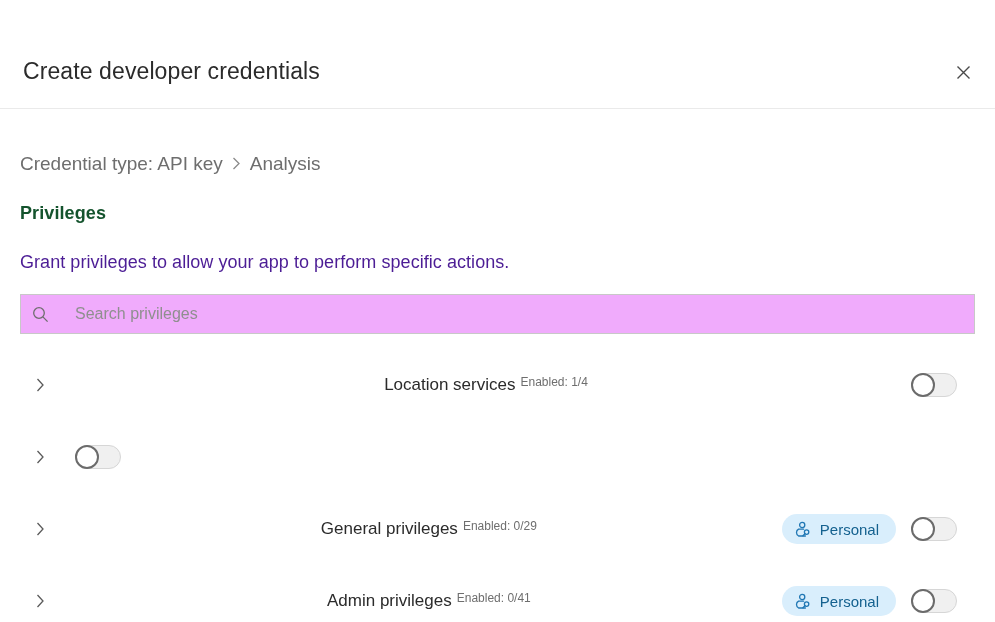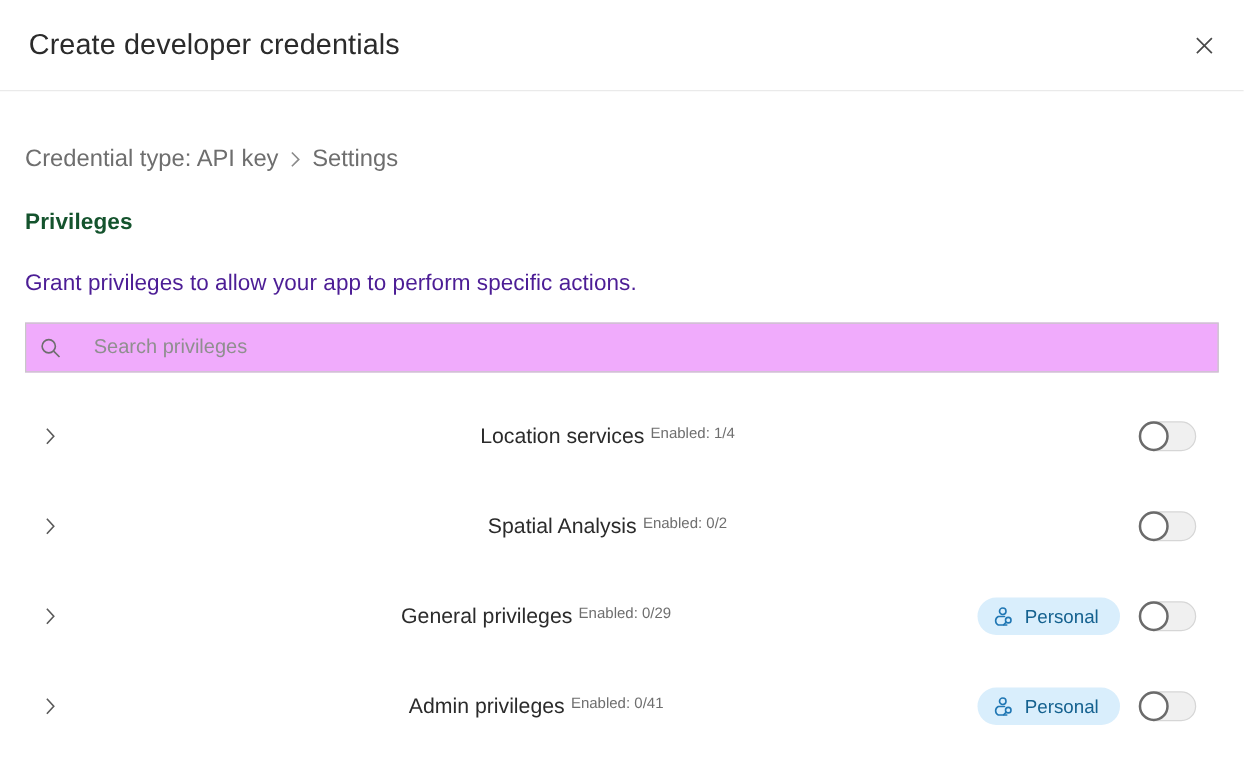--- a/index.html
+++ b/index.html
@@ -13,20 +13,21 @@
     overflow: hidden;
   }
 
   
   .modal-header {
     position: relative;
     height: 73px;
     border-bottom: 1px solid #eaeaea;
     display: flex;
     align-items: center;
+    margin-top: 36px;
   }
   .modal-title {
     position: absolute;
     left: 23px;
     top: 22px;
     font-size: 23px;
     font-weight: 400;
     color: #2b2b2b;
     letter-spacing: 0.1px;
     white-space: nowrap;
@@ -213,21 +214,21 @@
 
 <div class="modal-body">
 
   <div class="breadcrumb">
     <span class="breadcrumb-crumb">Credential type: API key</span>
     <span class="breadcrumb-sep">
       <svg width="9" height="13" viewBox="0 0 9 13">
         <path d="M1.5 1 L7 6.5 L1.5 12" stroke="#8a8a8a" stroke-width="1.3" fill="none"></path>
       </svg>
     </span>
-    <span class="breadcrumb-crumb">Settings</span>
+    <span class="breadcrumb-crumb">Analysis</span>
   </div>
 
   <div class="section-title">Privileges</div>
   <div class="section-desc">Grant privileges to allow your app to perform specific actions.</div>
 
   <div class="search-wrap">
     <span class="search-icon">
       <svg width="17" height="17" viewBox="0 0 17 17">
         <circle cx="7" cy="7" r="5.3" stroke="#6e6e6e" stroke-width="1.3" fill="none"></circle>
         <path d="M10.9 10.9 L15.6 15.6" stroke="#6e6e6e" stroke-width="1.3" fill="none"></path>
@@ -255,24 +256,20 @@
         </div>
       </div>
     </div>
 
     <div class="priv-row">
       <span class="row-chevron">
         <svg width="9" height="14" viewBox="0 0 9 14">
           <path d="M1.5 1 L7 7 L1.5 13" stroke="#5a5a5a" stroke-width="1.3" fill="none"></path>
         </svg>
       </span>
-      <div class="row-text">
-        <span class="row-label">Spatial Analysis</span>
-        <span class="row-sub">Enabled: 0/2</span>
-      </div>
       <div class="row-right">
         <span class="badge-spacer"></span>
         <div class="toggle" data-on="false">
           <span class="knob"></span>
         </div>
       </div>
     </div>
 
     <div class="priv-row">
       <span class="row-chevron">

